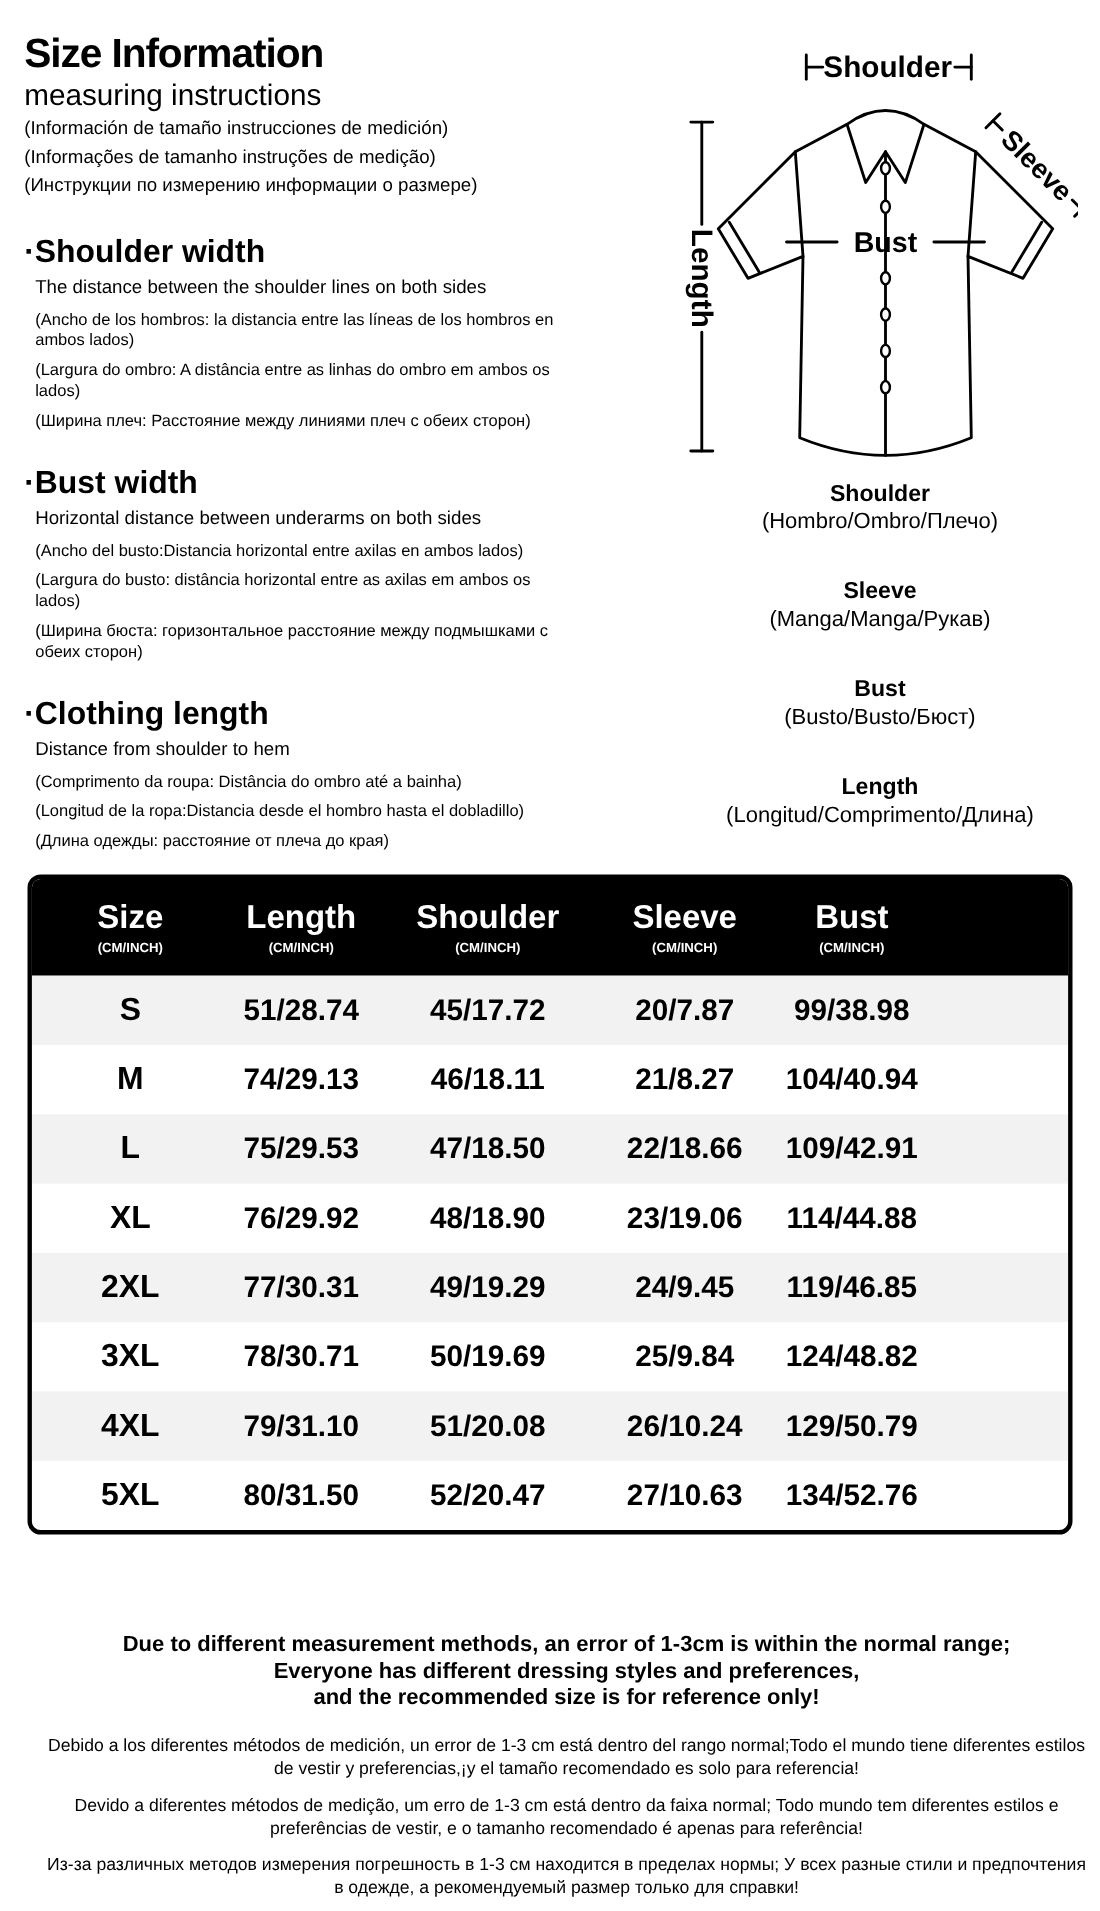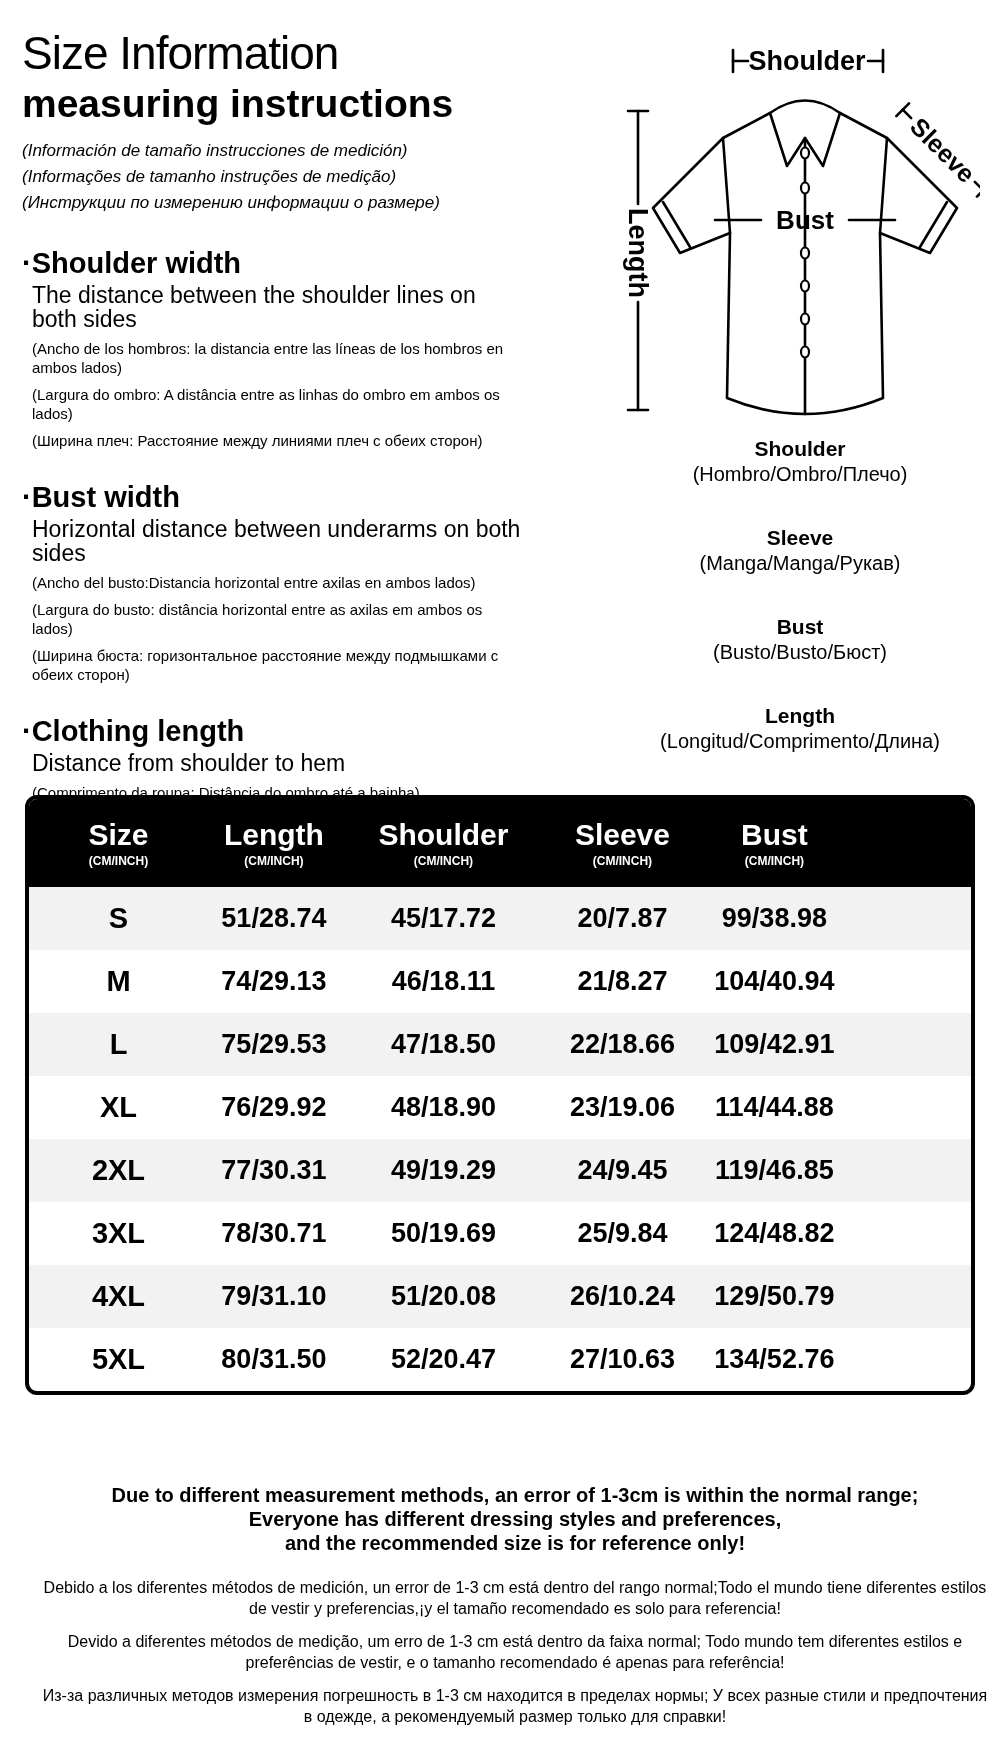--- a/index.html
+++ b/index.html
@@ -2,27 +2,27 @@
 <html style="--background: #ffffff; --text: #000000; --table-header-bg: #000000; --table-header-text: #ffffff; --row-alt-bg: #f2f2f2;"><head>
 <meta charset="utf-8">
 <style>
   * { margin:0; padding:0; box-sizing:border-box; }
   html,body { width:1000px; height:1737px; background:#fff; color:#000;
               font-family:"Liberation Sans","DejaVu Sans",sans-serif; overflow:hidden; }
   .page { position:relative; width:1000px; height:1737px; background:var(--background,#fff); }
 
   
   .left-col { position:absolute; left:22px; top:28px; width:500px; }
-  .h1 { font-size:46px; font-weight:normal; letter-spacing:-1px; line-height:1.12; }
-  .h2 { font-size:39px; font-weight:bold; line-height:1.15; margin-top:2px; }
+  .h1 { font-size:37px; font-weight:bold; letter-spacing:-1px; line-height:1.12; }
+  .h2 { font-size:27px; font-weight:normal; line-height:1.15; margin-top:2px; }
   .top-trans p { font-size:17px; line-height:26px; }
-  .top-trans { margin-top:12px;font-style:italic; }
+  .top-trans { margin-top:2px; }
   .sec { margin-top:30px; }
   .sec-title { font-size:29px; font-weight:bold; line-height:1.2; }
-  .sec-desc { font-size:23px; line-height:24px; padding-left:10px; margin-top:2px; }
+  .sec-desc { font-size:17px; line-height:24px; padding-left:10px; margin-top:2px; }
   .sec-trans p { font-size:15px; line-height:19px; padding-left:10px; margin:8px 0; }
 
   
   .diagram { position:absolute; left:545px; top:38px; width:435px; height:385px; }
   .diagram svg { width:100%; height:100%; }
   .diagram text { font-family:"Liberation Sans","DejaVu Sans",sans-serif; font-weight:bold; fill:#000; }
 
   .legend { position:absolute; left:560px; top:436px; width:480px; text-align:center; }
   .legend-item { margin-bottom:38px; }
   .legend-term { font-size:21px; font-weight:bold; line-height:26px; }

